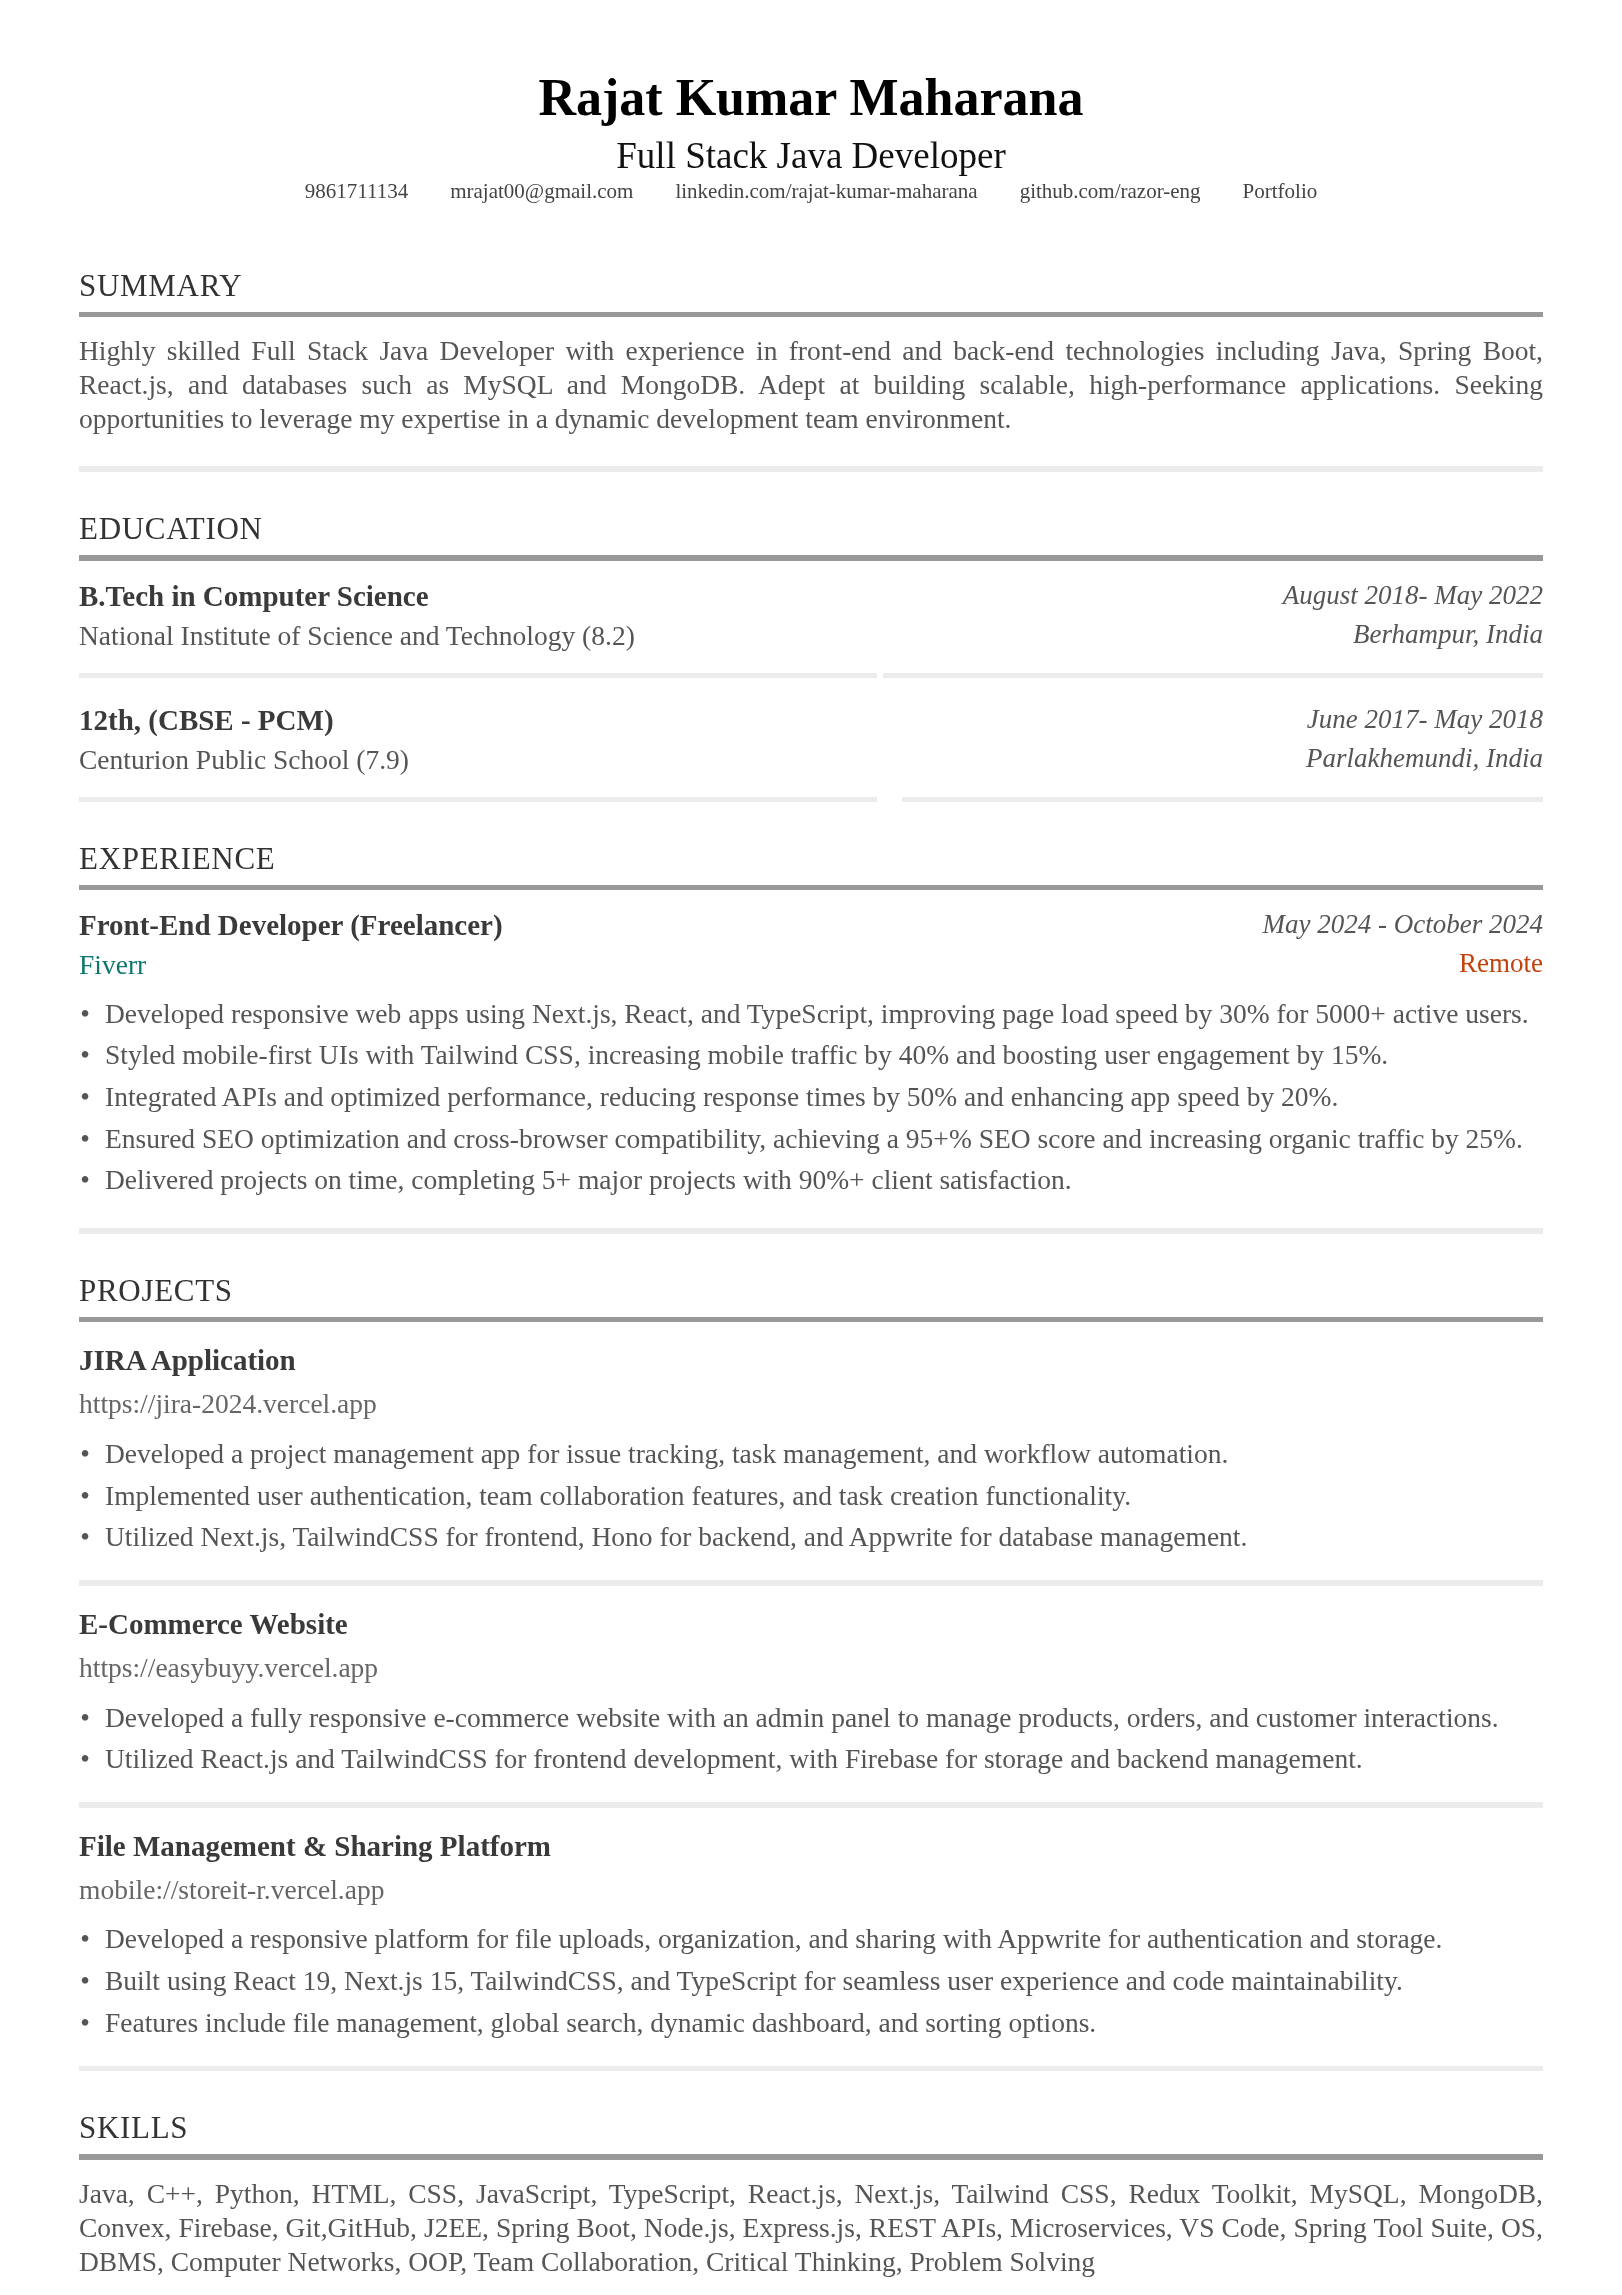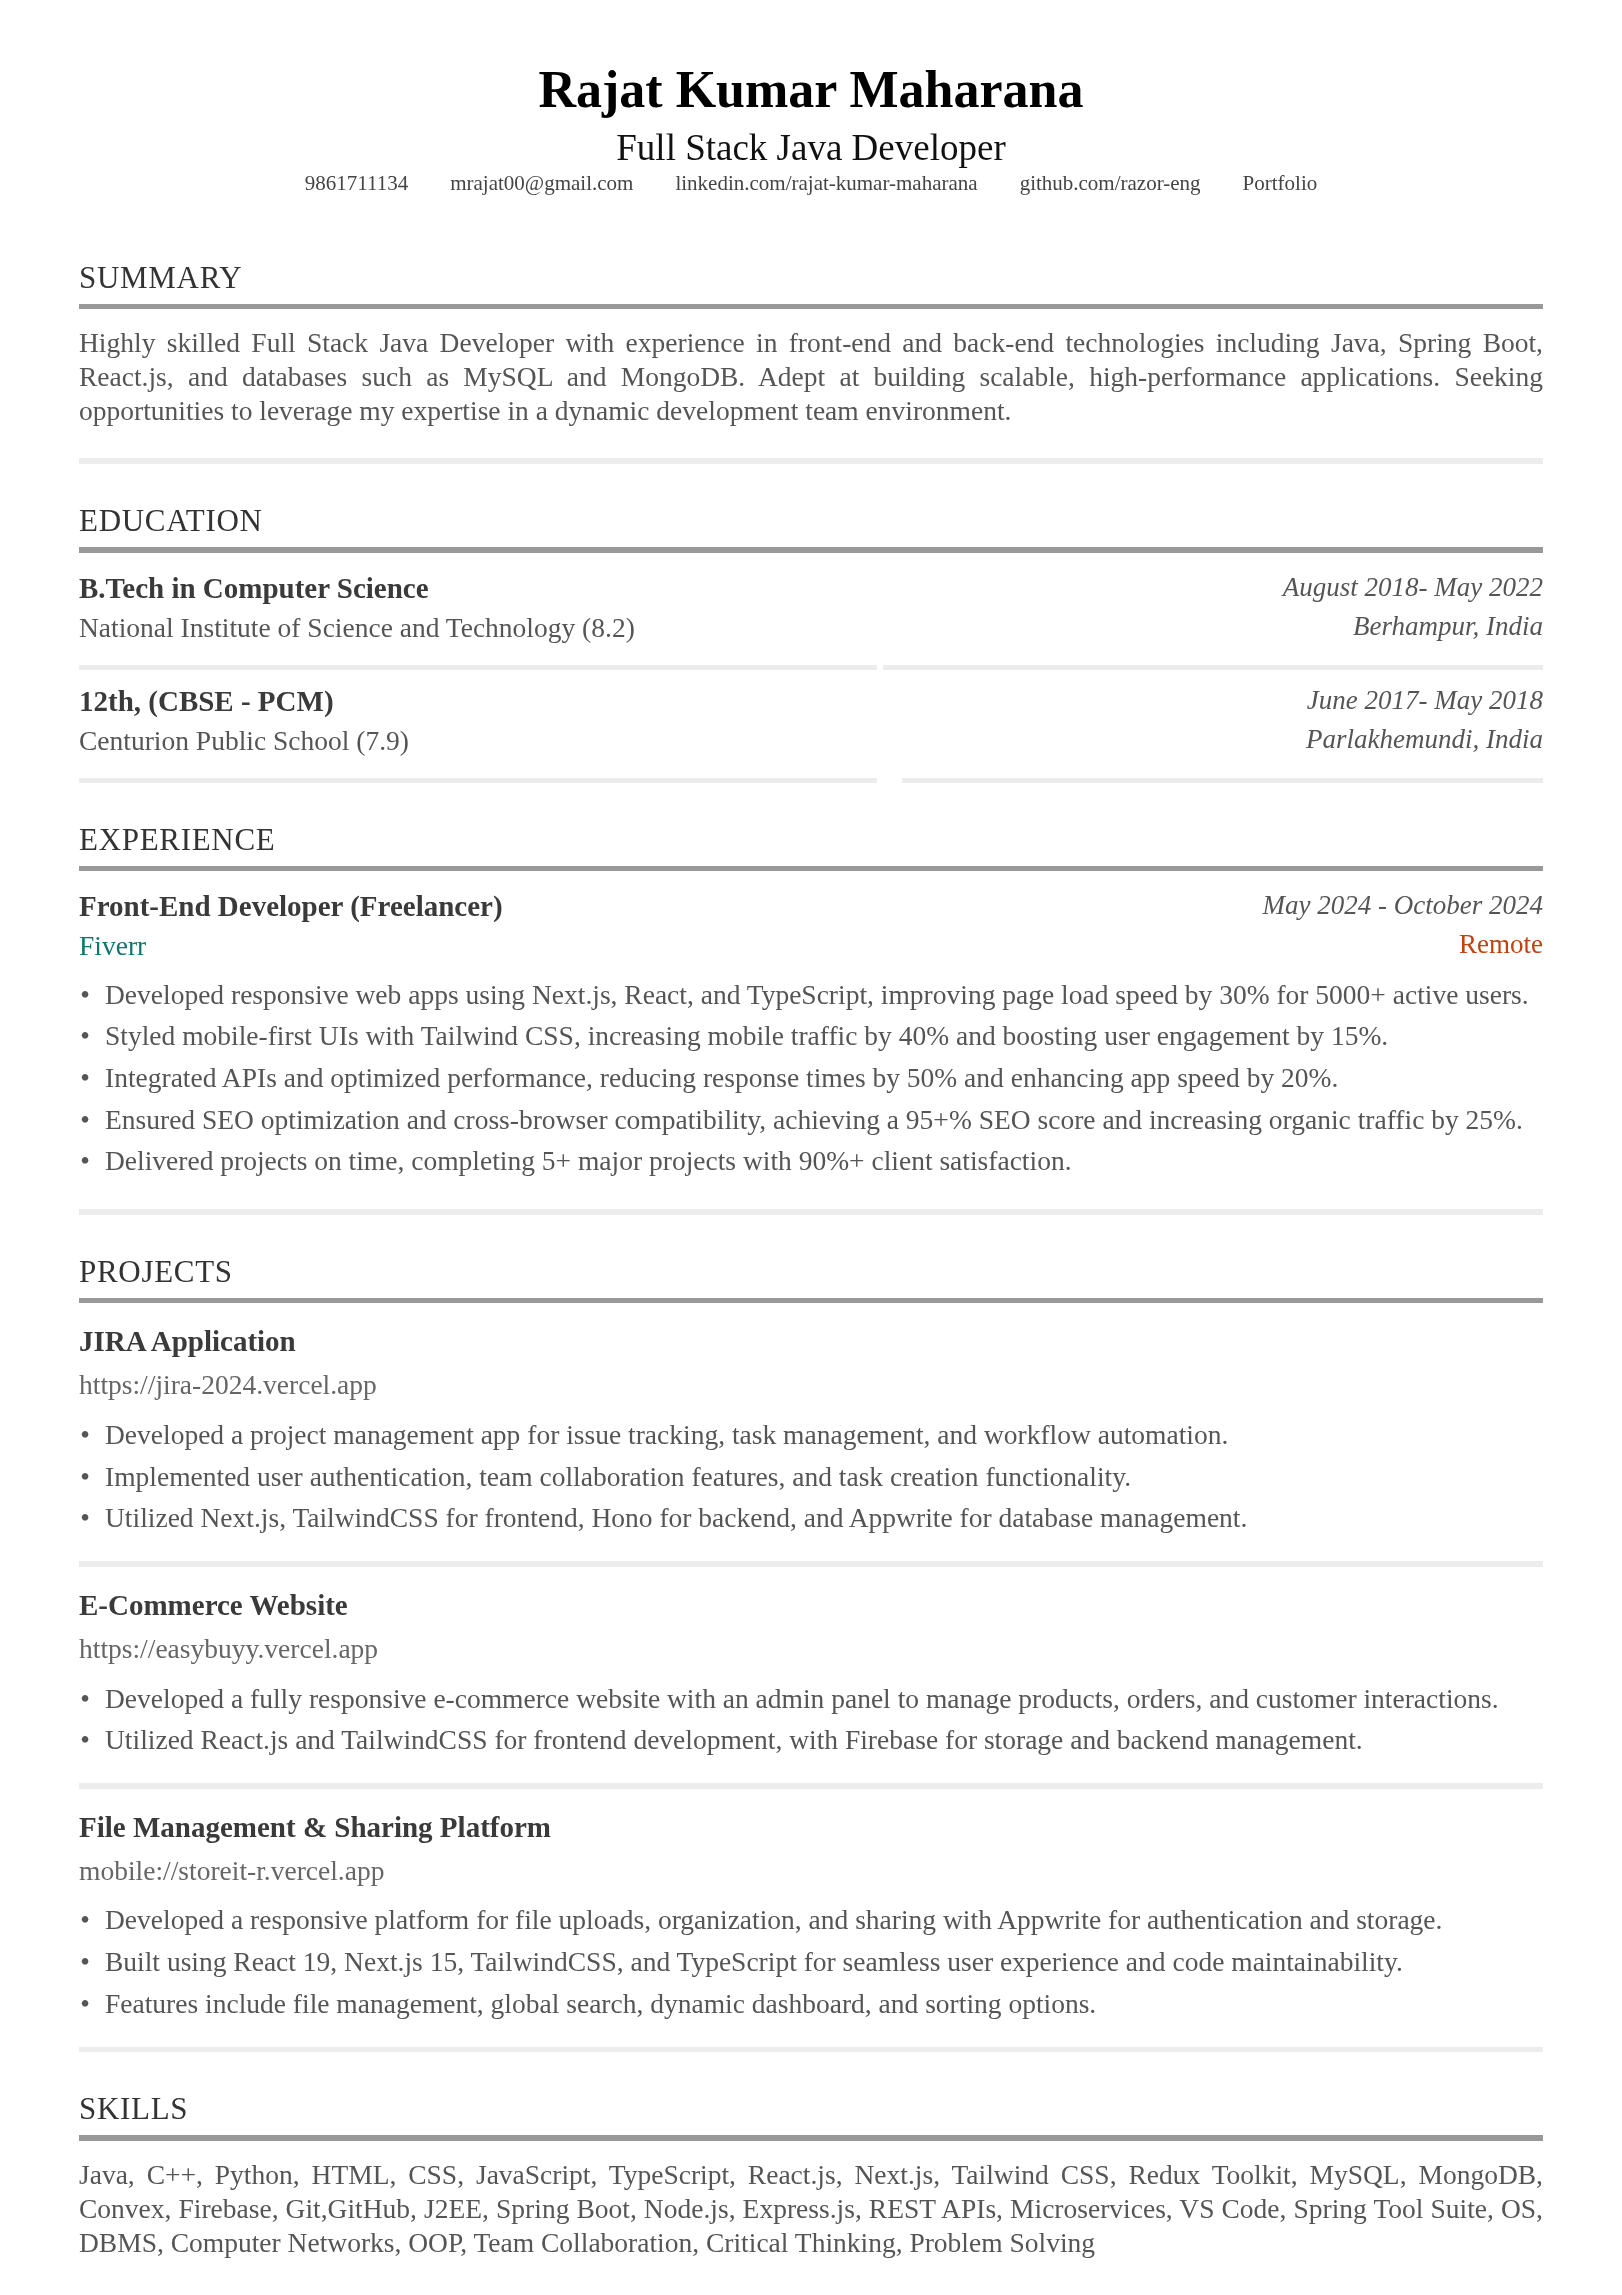--- a/index.html
+++ b/index.html
@@ -14,20 +14,21 @@
     overflow: hidden;
   }
 
   
   .hdr { text-align: center; }
   .hdr-name {
     font-size: 52px;
     font-weight: bold;
     color: #000000;
     line-height: 1.15;
+    margin-top: 8px;
   }
   .hdr-title {
     font-size: 37px;
     font-weight: normal;
     color: #111111;
     line-height: 1.2;
     margin-top: 6.5px;
   }
   .contact-row {
     display: flex;
@@ -62,21 +63,21 @@
   }
   .sec .rule-light.sec-end { margin-top: 30px; }
 
   
   .edu-entry {
     display: grid;
     grid-template-columns: 54.5% 1fr;
     column-gap: 6.5px;
     margin-top: 18.3px;
   }
-  .edu-entry + .edu-entry { margin-top: 14px; gap: 25px; }
+  .edu-entry + .edu-entry { margin-top: 25px; gap: 25px; }
   .edu-col { padding-bottom: 21px; border-bottom: 5.9px solid #ececec; }
   .entry-title {
     font-size: 29px;
     font-weight: bold;
     color: #3a3a3a;
     line-height: 1.2;
   }
   .entry-sub {
     font-size: 27.5px;
     color: #555555;

